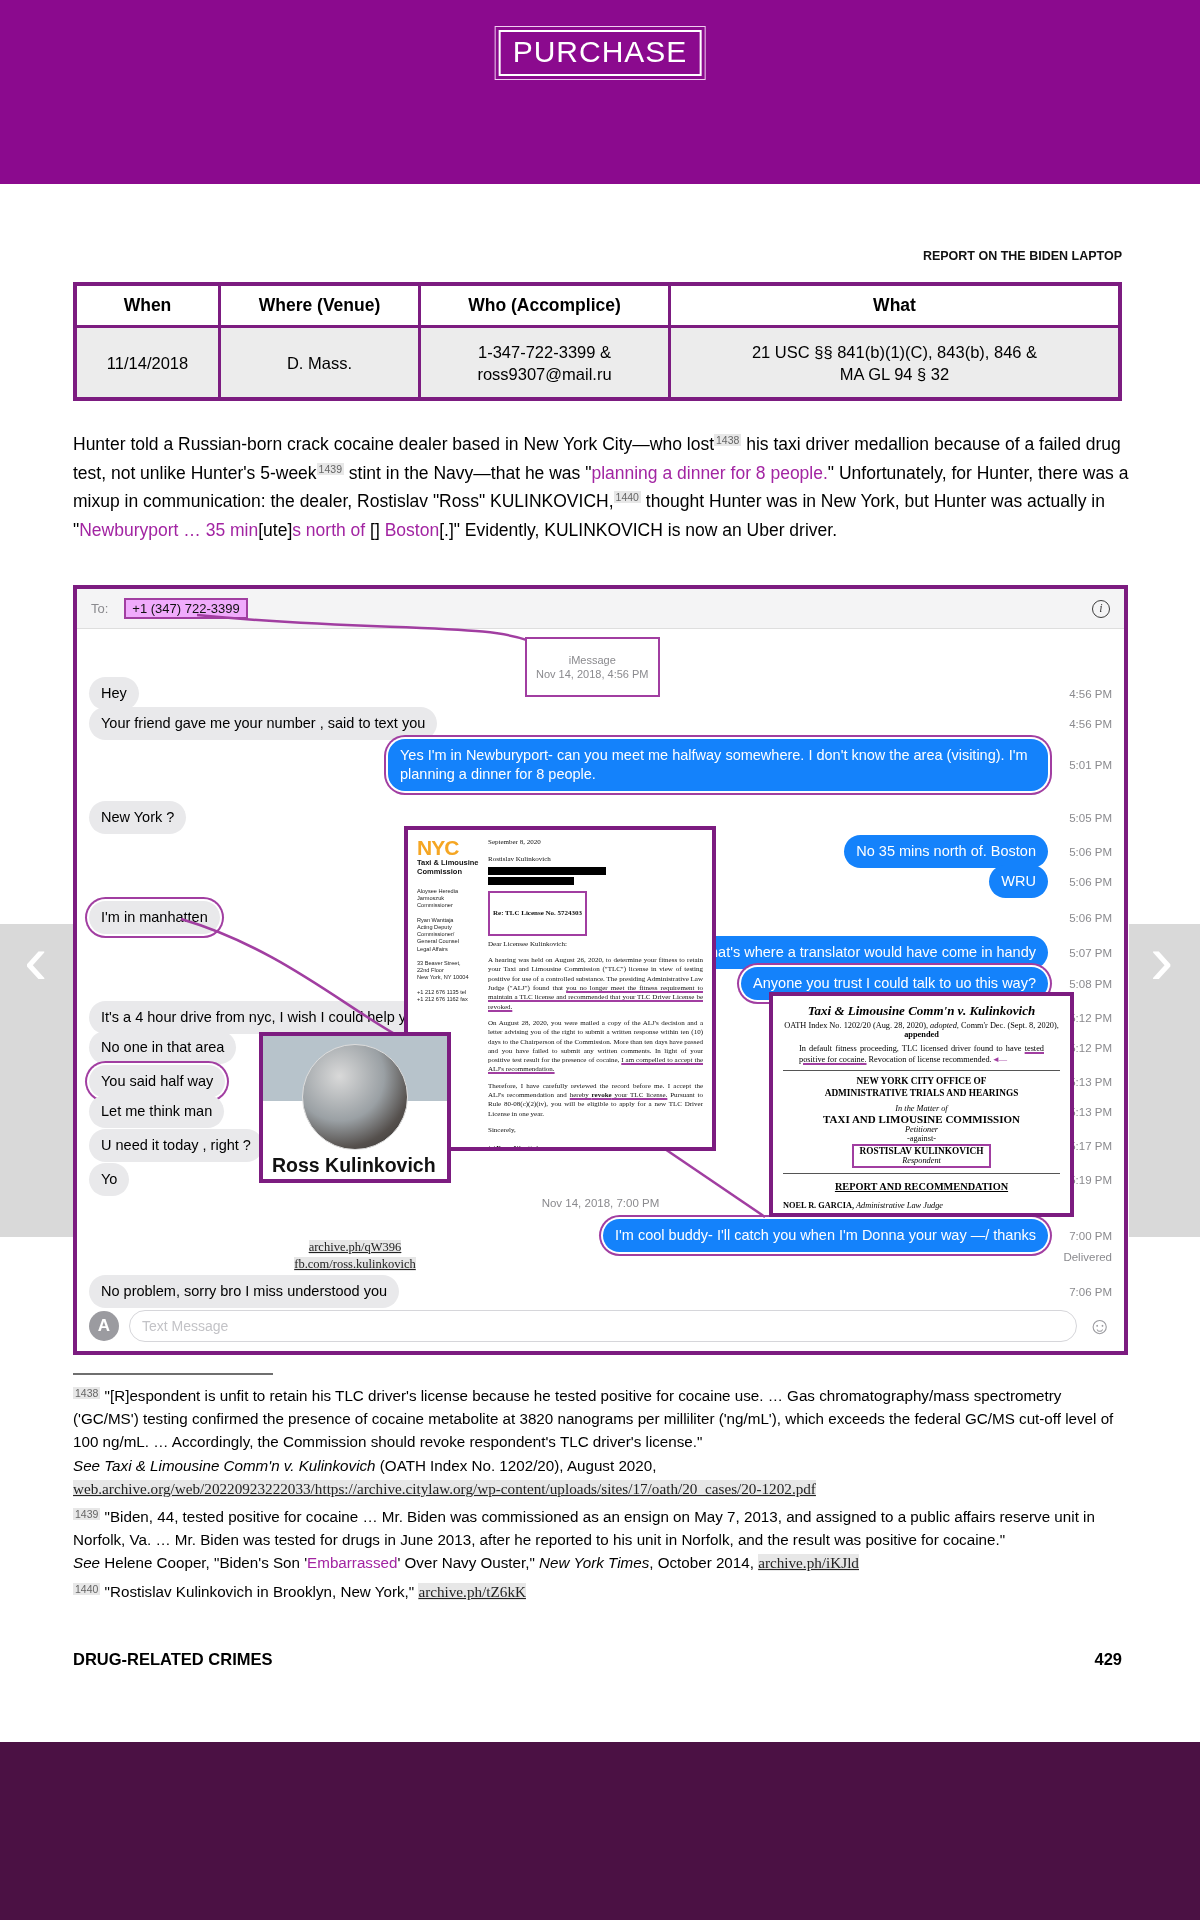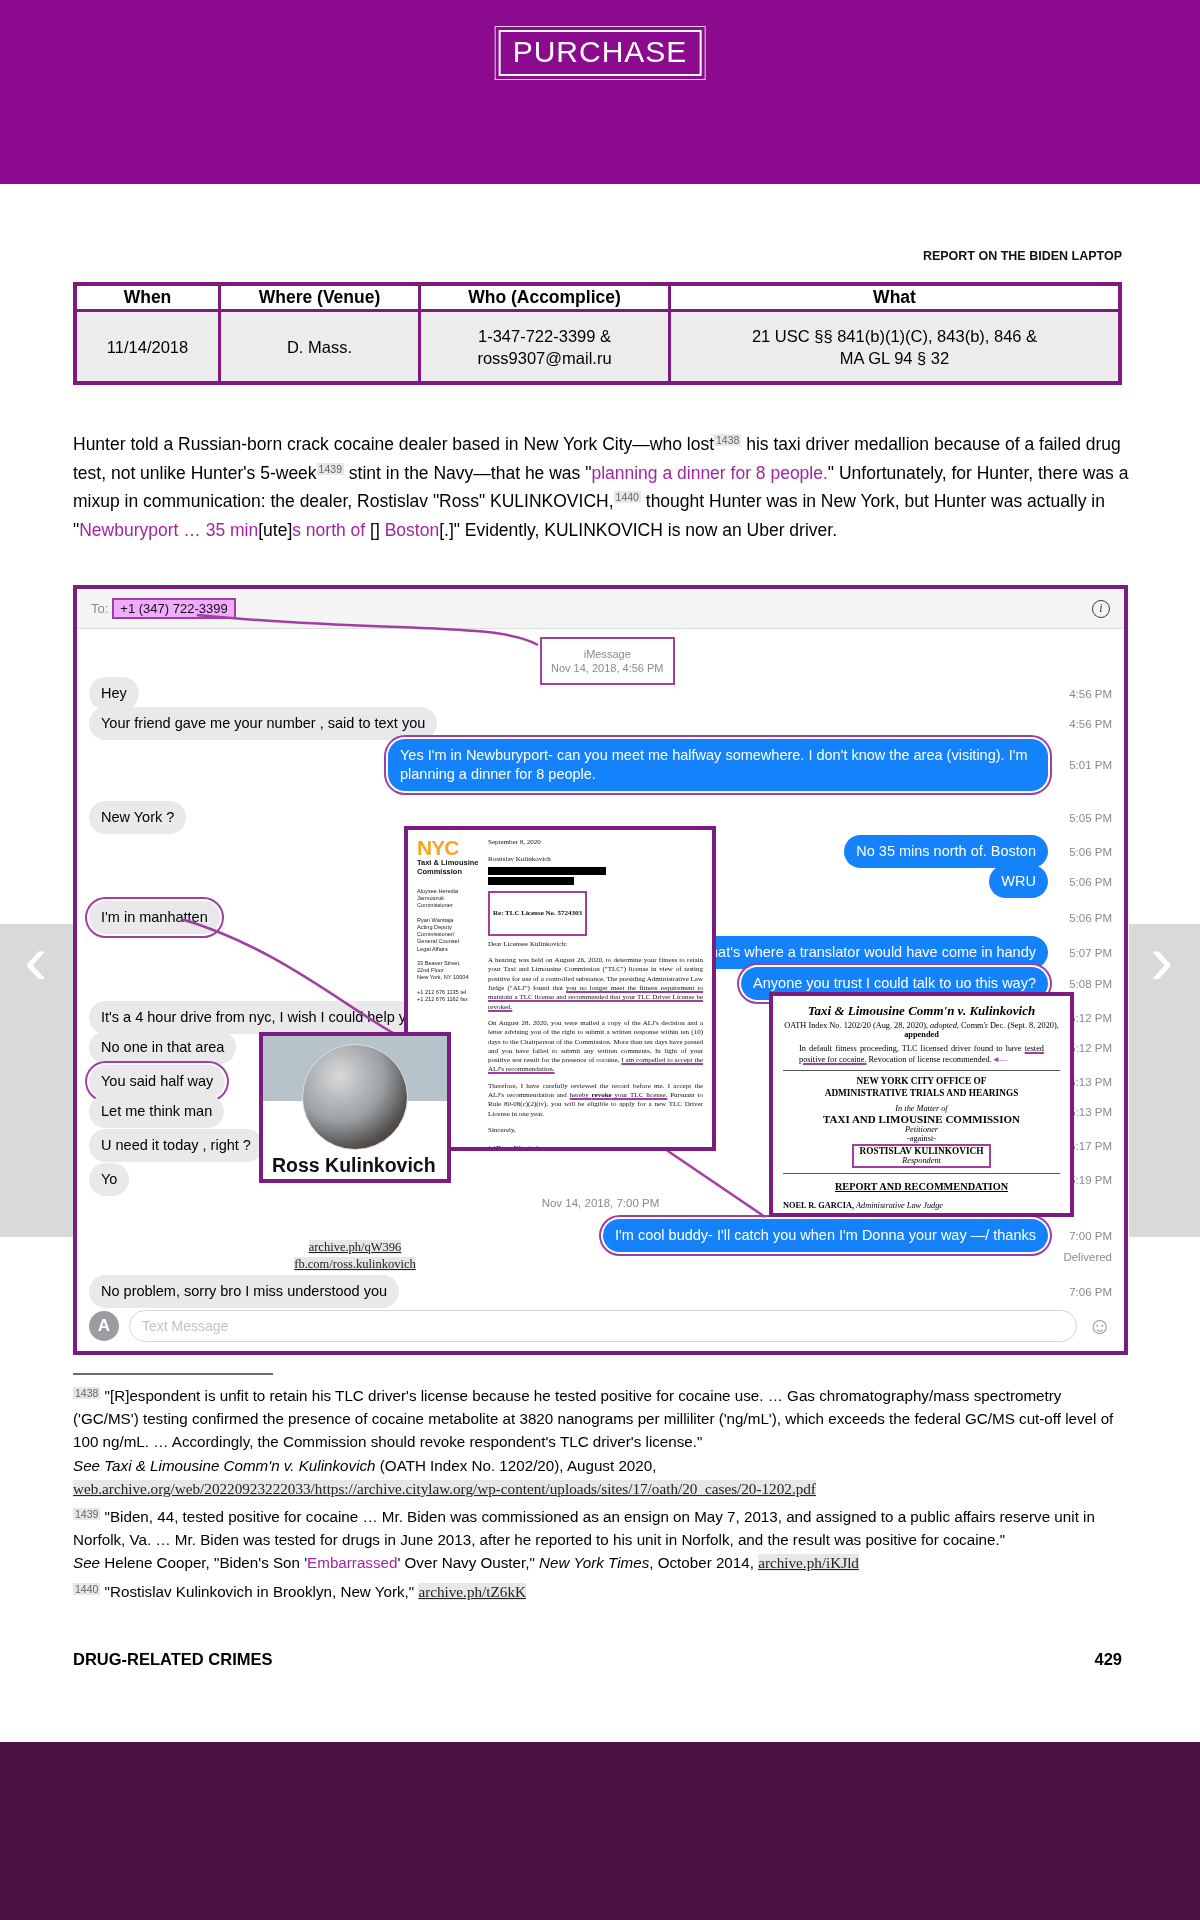--- a/index.html
+++ b/index.html
@@ -31,40 +31,40 @@
   .report-label { position:absolute; top:249px; right:78px; font-size:12.5px; font-weight:bold; color:#111; }
   .footer-left { position:absolute; top:1650px; left:73px; font-size:16.5px; font-weight:bold; }
   .footer-right { position:absolute; top:1650px; right:78px; font-size:16.5px; font-weight:bold; }
 
   
   .info-table { position:absolute; left:73px; top:282px; width:1049px; border:4px solid #7c1c80; background:#fff; }
   .t-row { display:grid; grid-template-columns:141px 200px 250px 1fr; }
   .t-cell { border-left:3px solid #7c1c80; display:flex; align-items:center; justify-content:center;
     text-align:center; padding:6px 8px; }
   .t-cell:first-child { border-left:none; }
-  .t-head .t-cell { font-weight:bold; font-size:17.5px; height:23px; }
+  .t-head .t-cell { font-weight:bold; font-size:17.5px; height:39px; }
   .t-body .t-cell { background:#ececec; font-size:16.5px; height:72px; border-top:3px solid #7c1c80; line-height:22px; }
 
   
   .para { position:absolute; left:73px; top:430px; width:1057px; font-size:17.5px; line-height:28.5px; color:#000; }
   .pp { color:#a224a2; }
   sup.fn { font-size:10.5px; color:#666; background:#e7e7e7; padding:0 2px; vertical-align:6px; line-height:0; }
 
   
   .chat { position:absolute; left:73px; top:585px; width:1055px; height:770px;
     border:4px solid #7c1c80; background:#fff; }
   .tobar { position:absolute; top:0; left:0; right:0; height:40px; background:#f4f4f5;
     border-bottom:1px solid #dedede; display:flex; align-items:center; padding:0 14px; }
-  .tolabel { color:#8a8a8e; font-size:13px; margin-right:4px; }
+  .tolabel { color:#8a8a8e; font-size:13px; margin-right:16px; }
   .tonum { border:2px solid #a13ea1; padding:1px 6px; font-size:13px; color:#111; background:#f0abfc; }
   .infoicon { margin-left:auto; width:18px; height:18px; border:1.5px solid #3c3c3c; border-radius:50%;
     color:#3c3c3c; font-family:"Liberation Serif", serif; font-style:italic; font-size:12px;
     display:flex; align-items:center; justify-content:center; }
-  .datebox { position:absolute; left:463px; top:48px; z-index:4; border:2px solid #a13ea1; background:#fff;
-    padding:8px 9px; text-align:center; color:#8a8a8e; font-size:11px; line-height:14px; }
+  .datebox { position:absolute; left:448px; top:48px; z-index:4; border:2px solid #a13ea1; background:#fff;
+    padding:14px 9px; text-align:center; color:#8a8a8e; font-size:11px; line-height:14px; }
 
   .msgrow { position:absolute; left:12px; right:12px; display:flex; align-items:center; z-index:1; }
   .msgrow .spacer { flex:1; }
   .time { margin-left:12px; color:#8a8a8e; font-size:11.5px; white-space:nowrap; width:52px;
     text-align:right; flex:none; }
   .bubble { font-size:14.5px; line-height:19px; padding:7px 12px; border-radius:17px; max-width:660px; }
   .b-left { background:#e9e9eb; color:#000; }
   .b-right { background:#1482fb; color:#fff; }
   .boxed { box-shadow:0 0 0 2px #ffffff, 0 0 0 4px #a13ea1; }
   .daterow { position:absolute; left:0; right:0; text-align:center; color:#8a8a8e; font-size:11.5px; z-index:1; }

